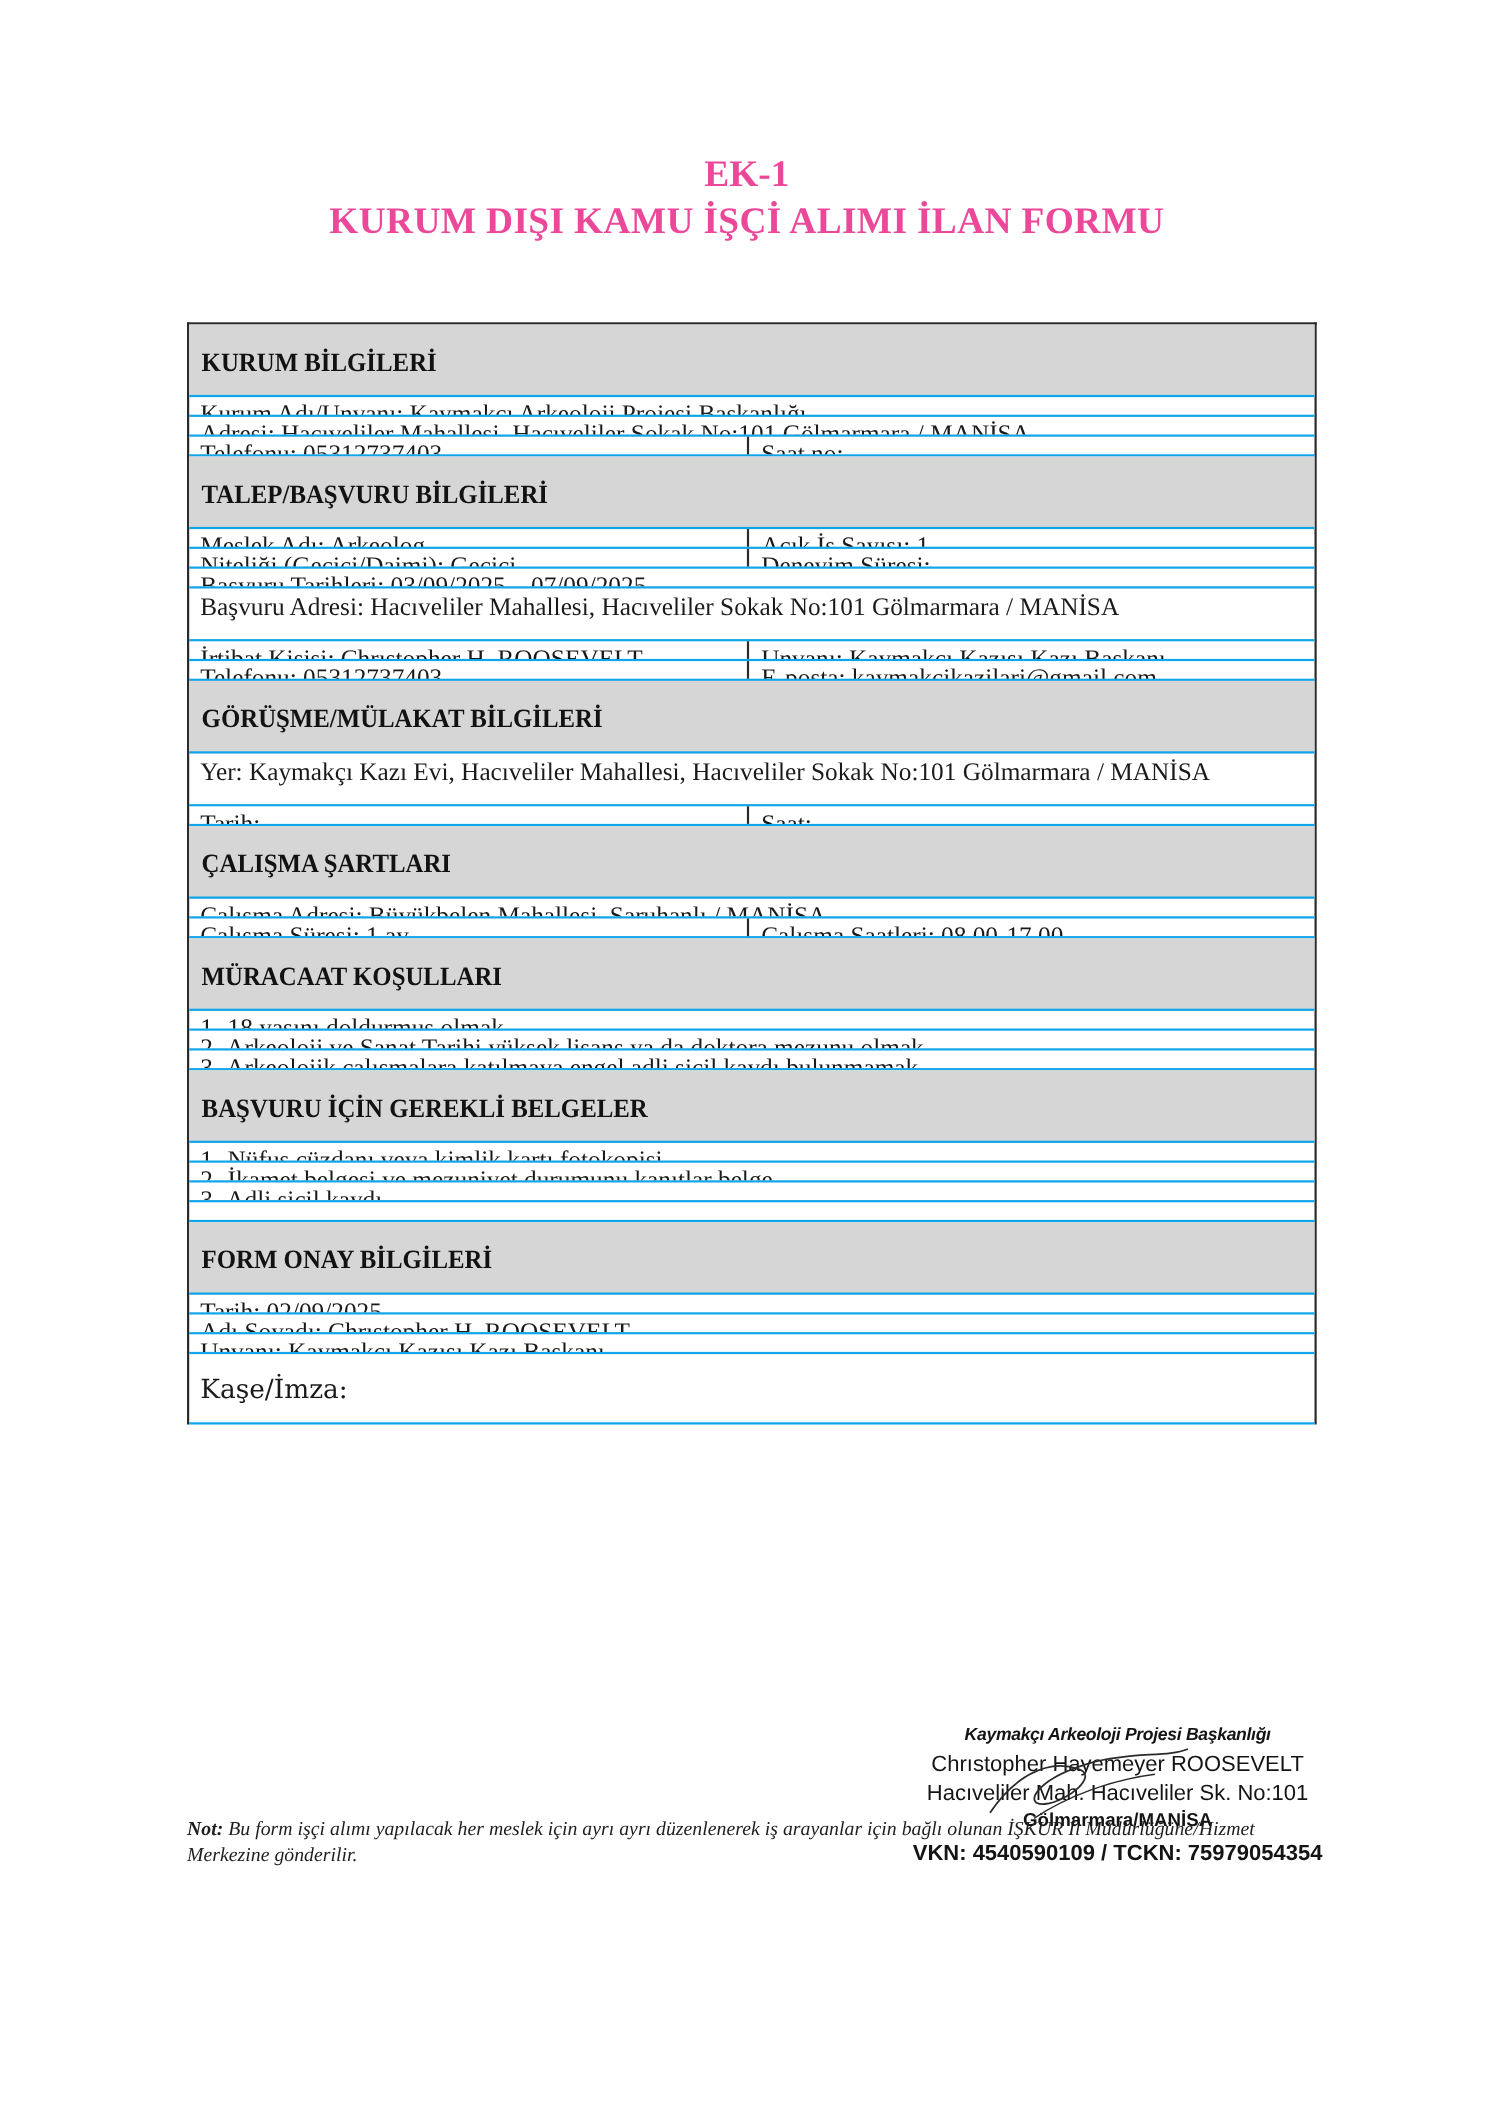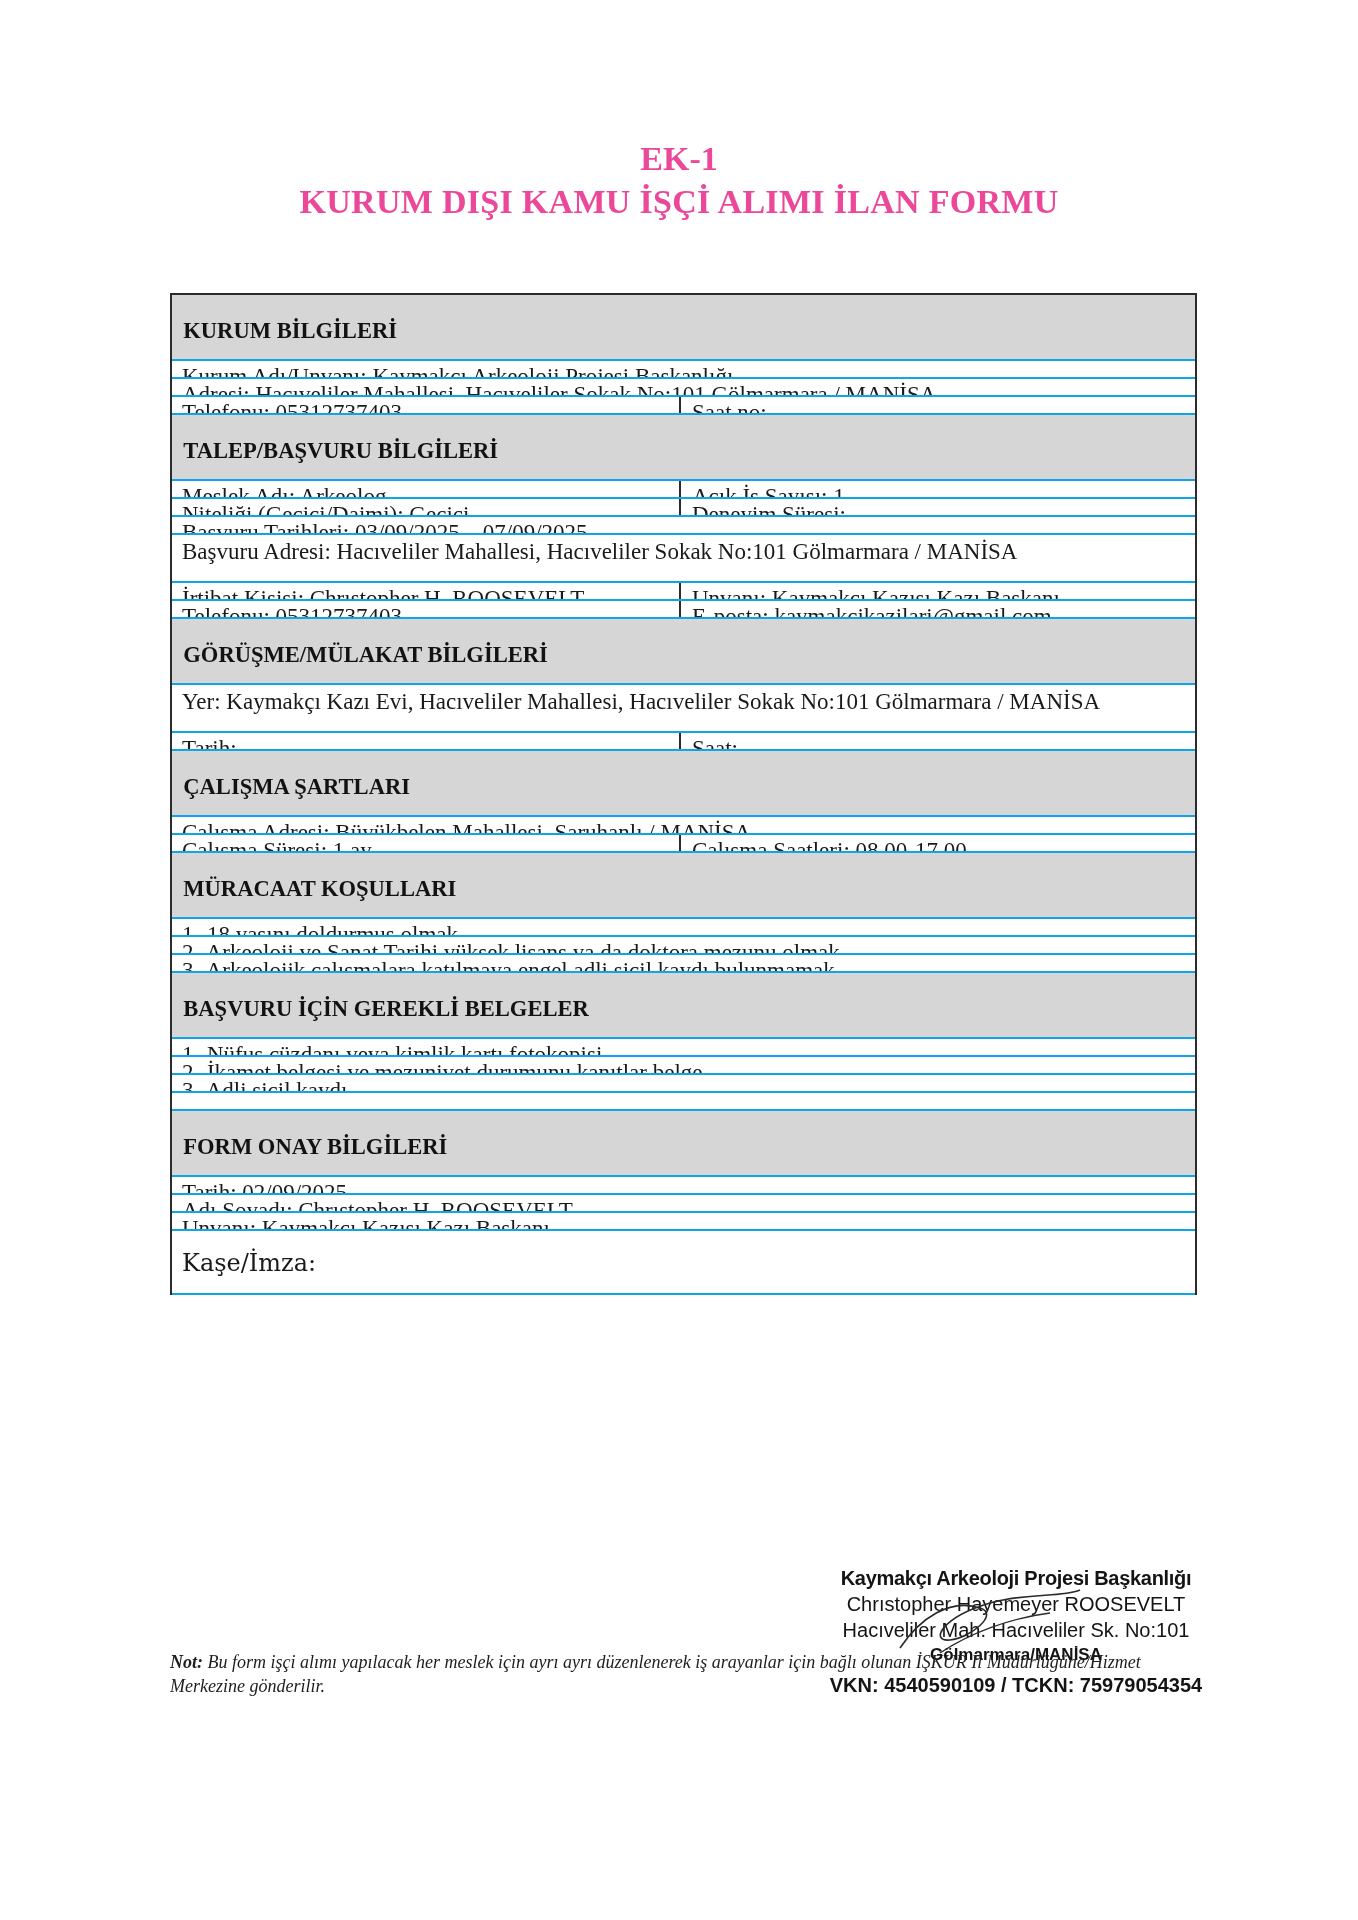--- a/index.html
+++ b/index.html
@@ -21,21 +21,21 @@
   .row.tall { height: 64px; }
   .cell { font-size: 23px; padding-left: 10px; line-height: 31px; box-sizing: border-box; white-space: nowrap; overflow: hidden; }
   .row.double .cell { white-space: normal; line-height: 31px; padding-top: 1px; }
   .cell.full { width: 100%; }
   .cell.left { width: 509px; border-right: 2px solid #2b2b2b; }
   .cell.right { flex: 1; padding-left: 11px; }
   .row.tall .cell { line-height: 64px; }
 
   .stamp { position: absolute; left: 826px; top: 1565px; width: 380px; text-align: center;
            font-family: "Liberation Sans", sans-serif; color: #141414; }
-  .stamp .s1 { font-size: 20px; font-weight: bold; line-height: 26px; letter-spacing: -0.3px; }
+  .stamp .s1 { font-size: 16px; font-weight: bold; line-height: 26px; letter-spacing: -0.3px; font-style: italic; }
   .stamp .s2 { font-size: 20px; line-height: 26px; }
   .stamp .s3 { font-size: 20px; line-height: 26px; }
   .stamp .s4 { font-size: 17px; font-weight: bold; line-height: 24px; }
   .stamp .s5 { font-size: 20px; line-height: 28px; font-weight: bold; margin-top: 4px; }
   .signature { position: absolute; left: 880px; top: 1578px; width: 220px; height: 90px; pointer-events: none; }
 
   .note { position: absolute; left: 170px; top: 1650px; width: 1030px; font-style: italic;
           font-size: 18px; line-height: 24px; color: #1e1e1e; font-family: "Liberation Serif", serif; }
   .note b { font-style: italic; }
 </style>

